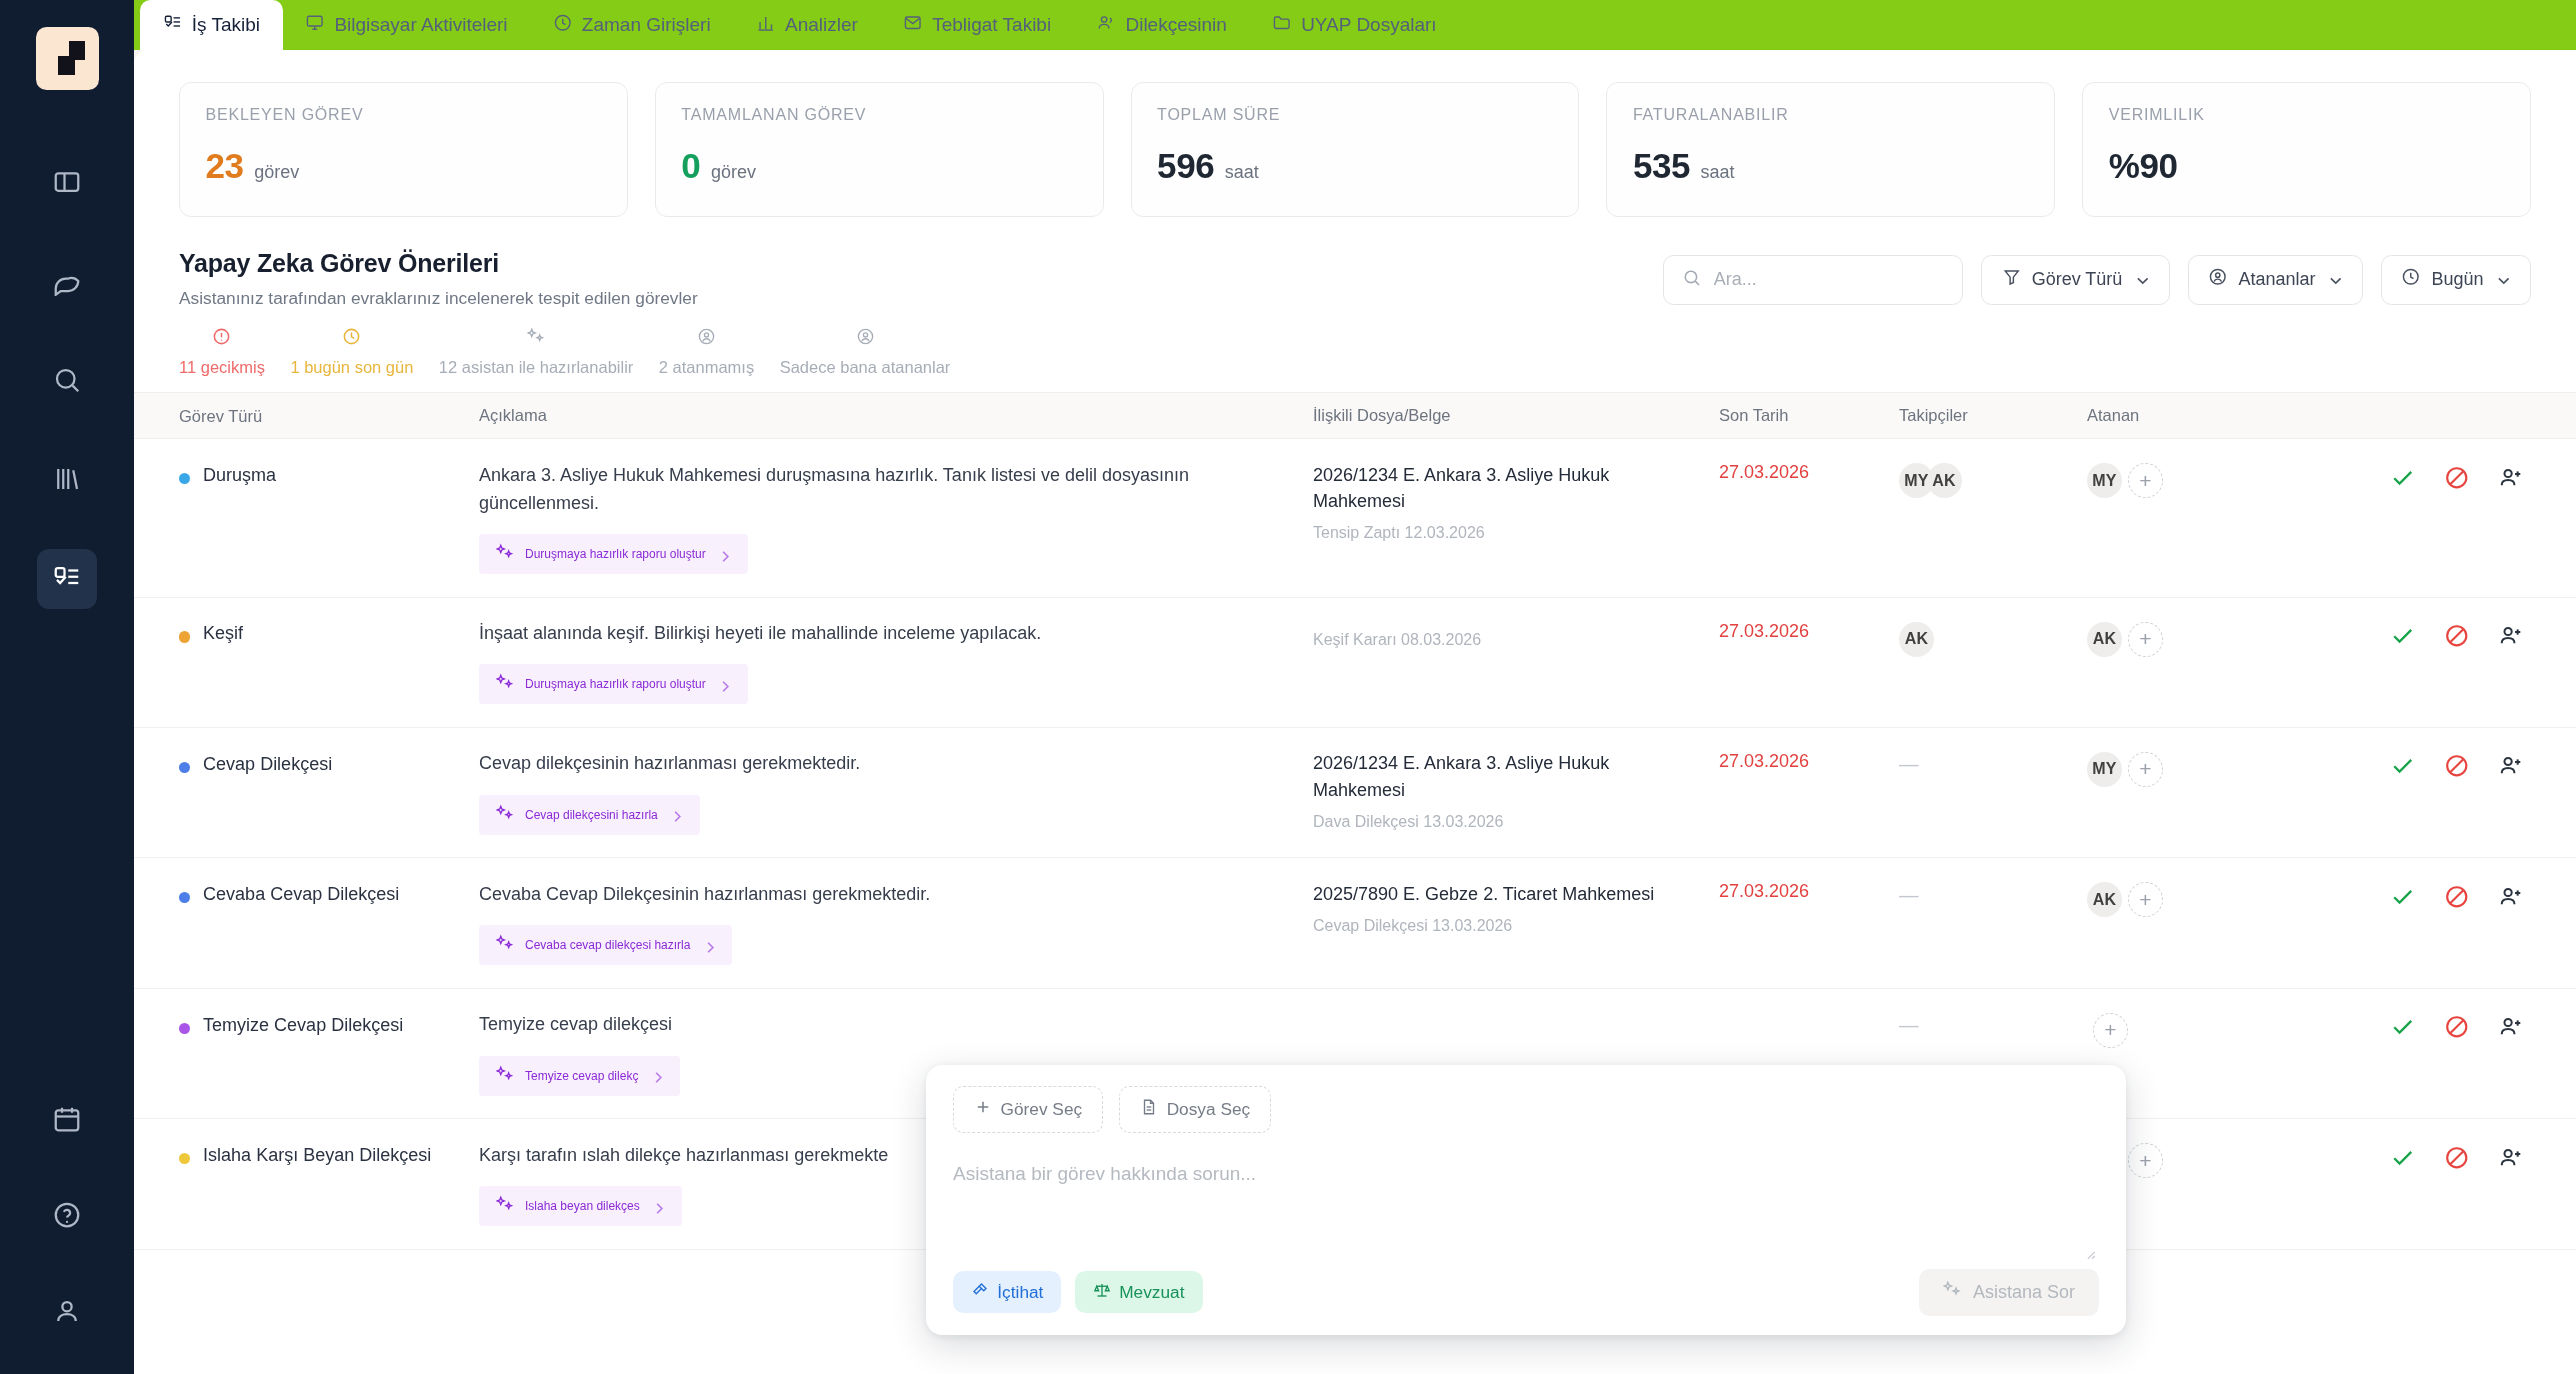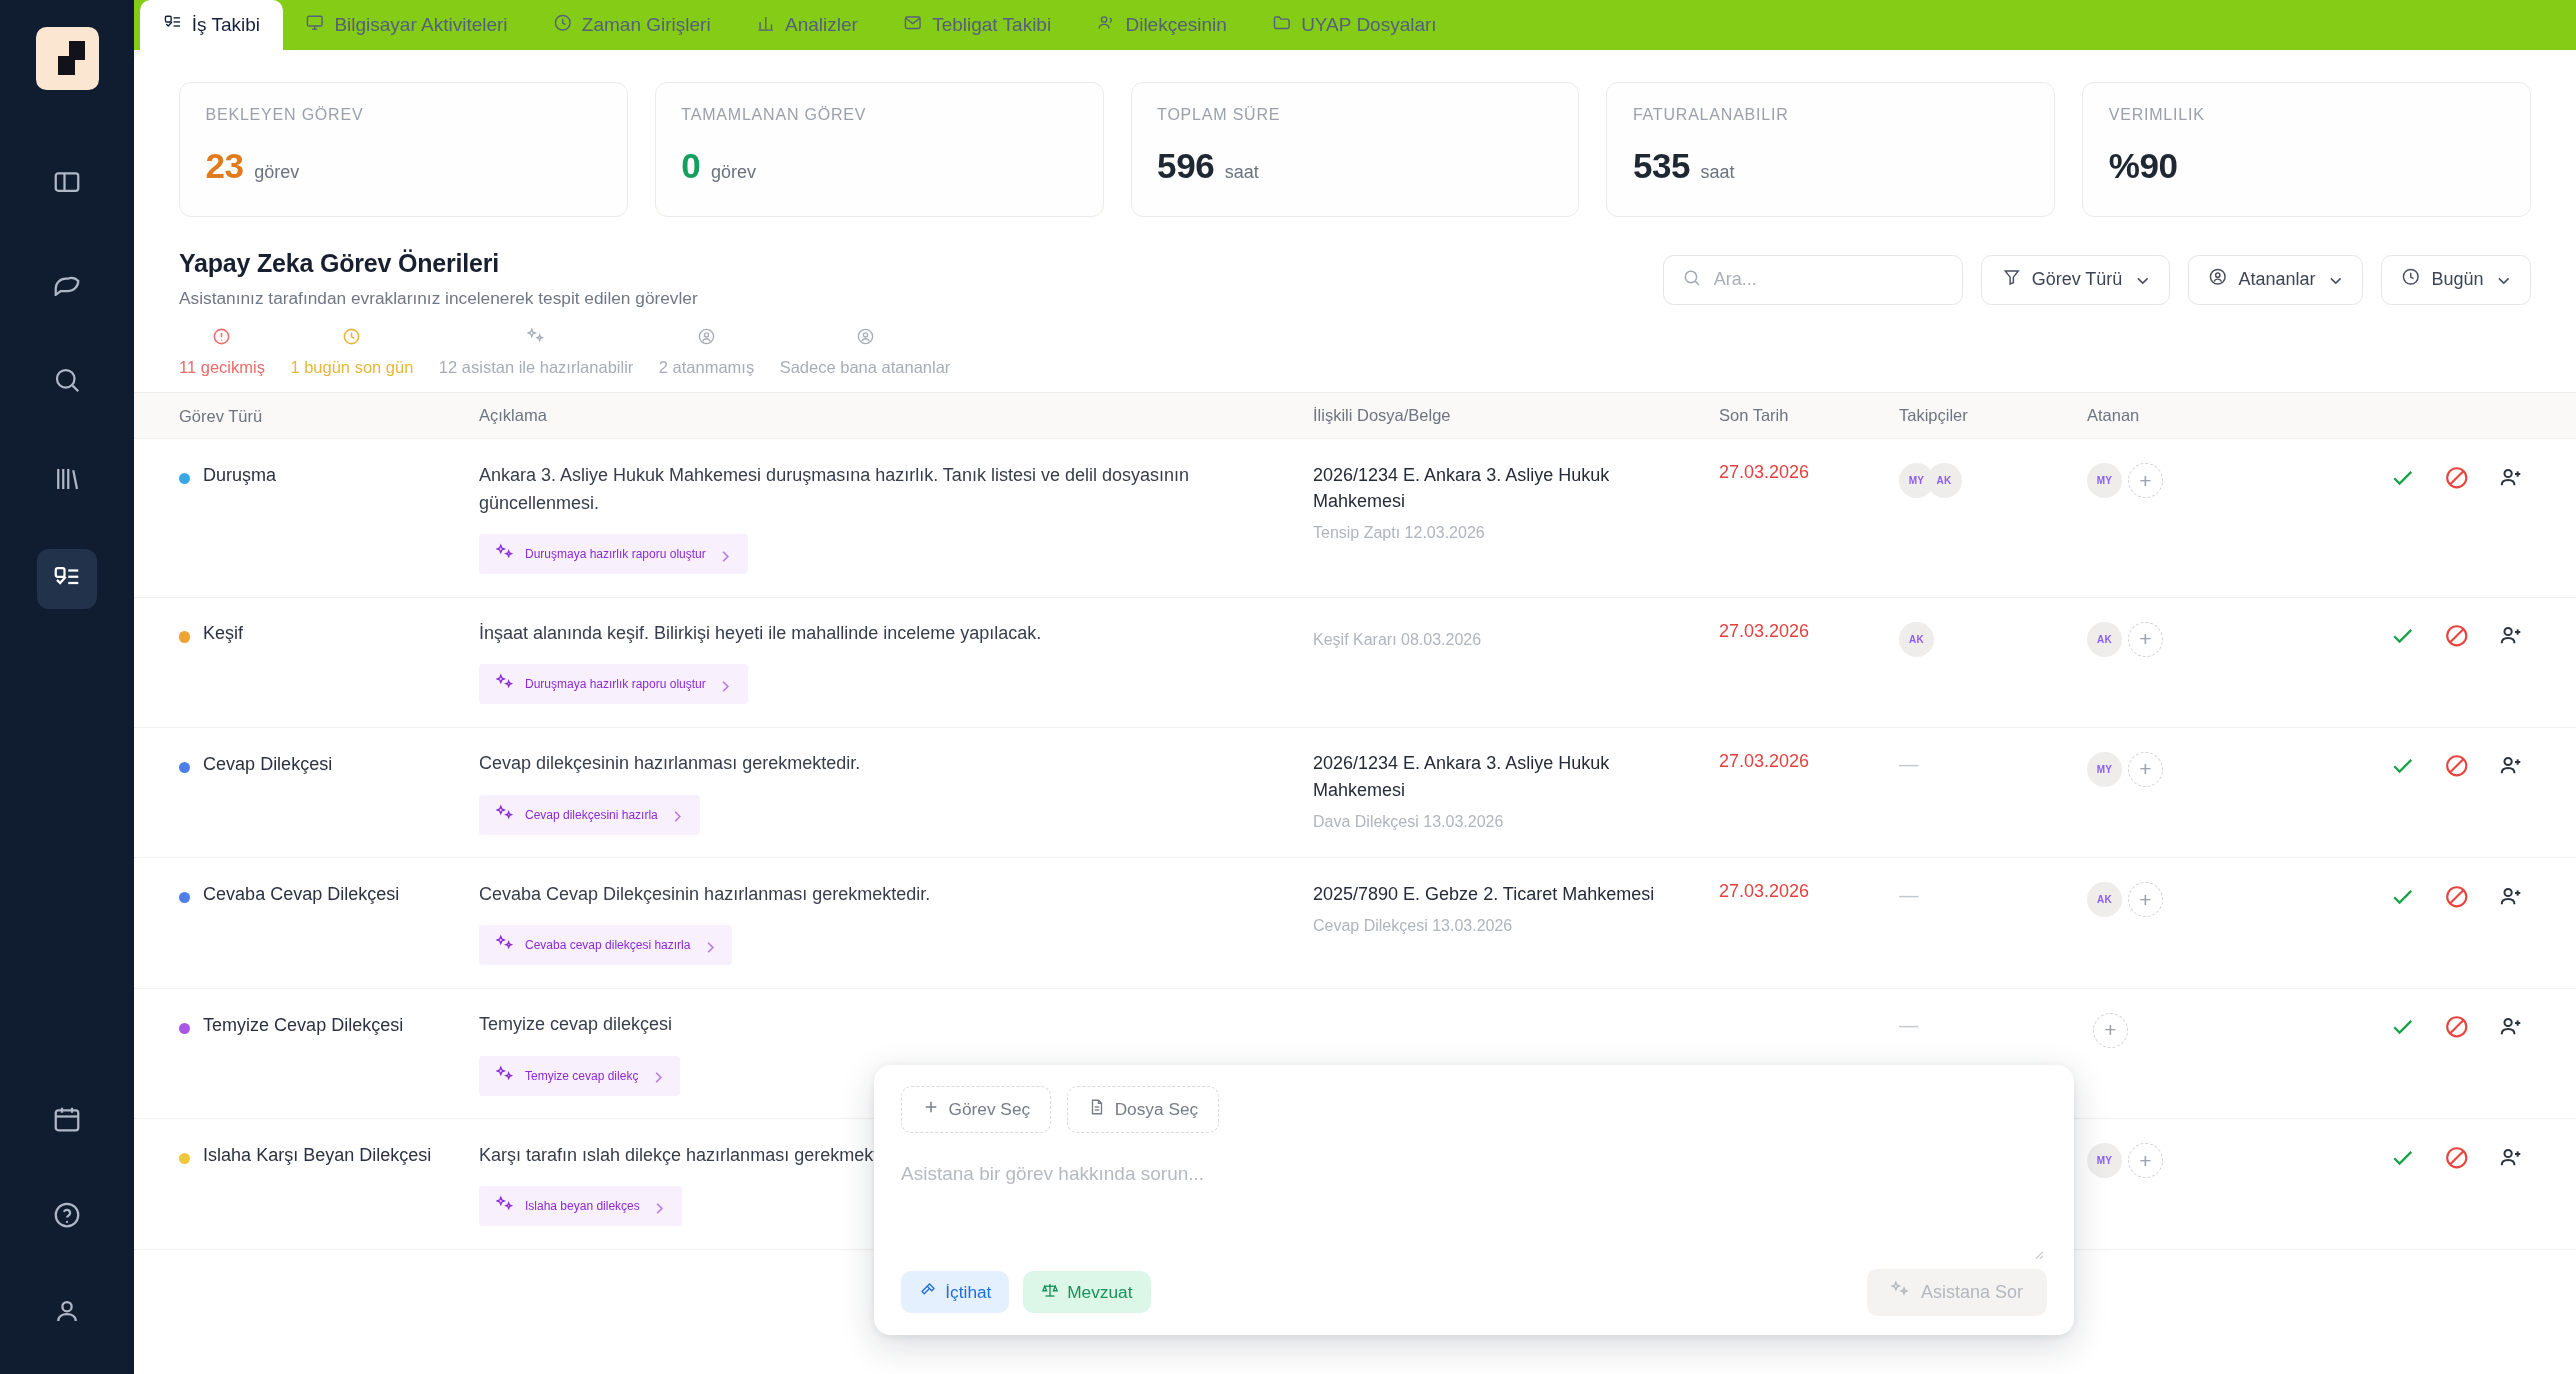--- a/index.html
+++ b/index.html
@@ -144,40 +144,40 @@
   .ai-btn .chev { width: 15px; height: 15px; color: #b878e6; flex: 0 0 15px; }
 
   .file-main { font-size: 18px; color: #242b39; line-height: 1.45; }
   .file-sub { margin-top: 10.5px; font-size: 16px; color: #b0b5bd; }
   .date { font-size: 18px; color: #e2413f; padding-top: 1.5px; }
   .dash { color: #c3c8cf; font-size: 19.5px; padding-top: 1.5px; }
 
   .avatars { display: flex; align-items: center; padding-top: 1.5px; }
   .av {
     width: 35px; height: 35px; border-radius: 50%;
-    background: #eeedec; color: #8b5cf6;
+    background: #eeedec; color: #404040;
     display: flex; align-items: center; justify-content: center;
-    font-size: 10px; font-weight: 600; letter-spacing: 0.3px;
+    font-size: 16px; font-weight: 600; letter-spacing: 0.3px;
   }
   .av + .av { margin-left: -7.5px; }
   .av-add {
     width: 35px; height: 35px; border-radius: 50%;
     border: 1.2px dashed #cdd2d9; color: #9aa1ab;
     display: flex; align-items: center; justify-content: center;
     font-size: 21px; margin-left: 6px; background: #fff;
   }
   .act-ico { width: 25.5px; height: 25.5px; }
   .act-ok { color: #18a34a; }
   .act-no { color: #e8443f; }
   .act-usr { color: #2c3440; }
 
   
   .assistant {
     position: absolute;
-    left: 740px; top: 1065px;
+    left: 792px; top: 1065px;
     width: 1200px; height: 270px;
     background: #ffffff;
     border-radius: 16.5px;
     box-shadow: 0 10.5px 36px rgba(22,30,48,.16), 0 1.5px 7.5px rgba(22,30,48,.07);
     padding: 21px 27px 19.5px 27px;
     display: flex; flex-direction: column;
   }
   .as-top { display: flex; gap: 16.5px; }
   .as-pick {
     display: flex; align-items: center; gap: 9px;

